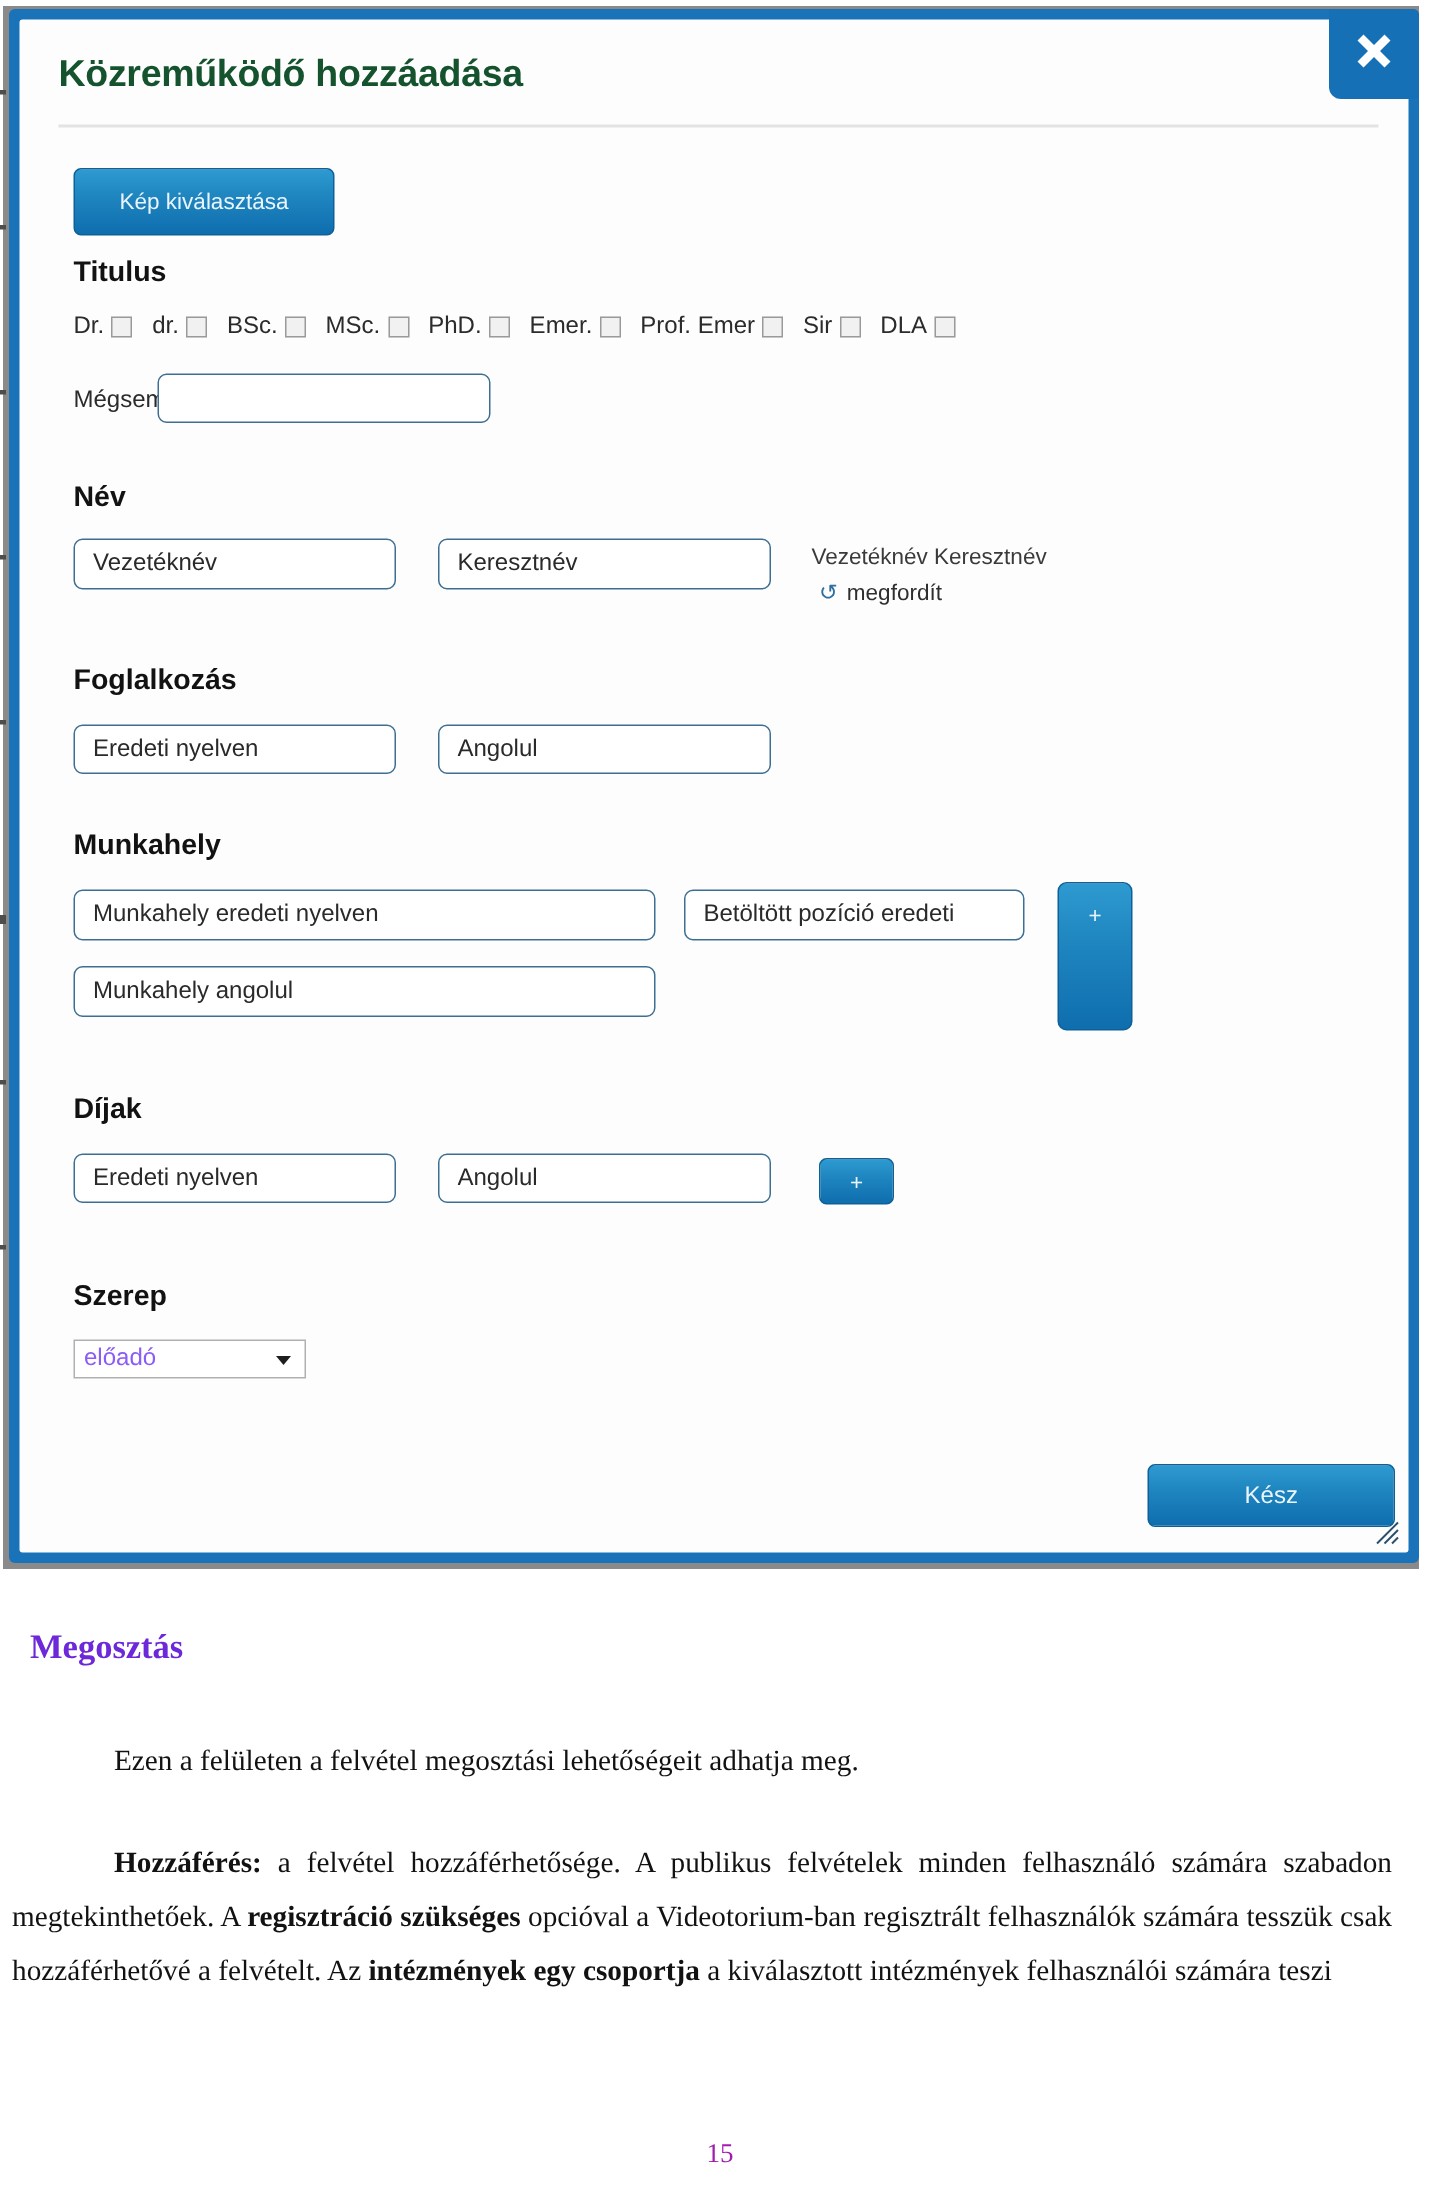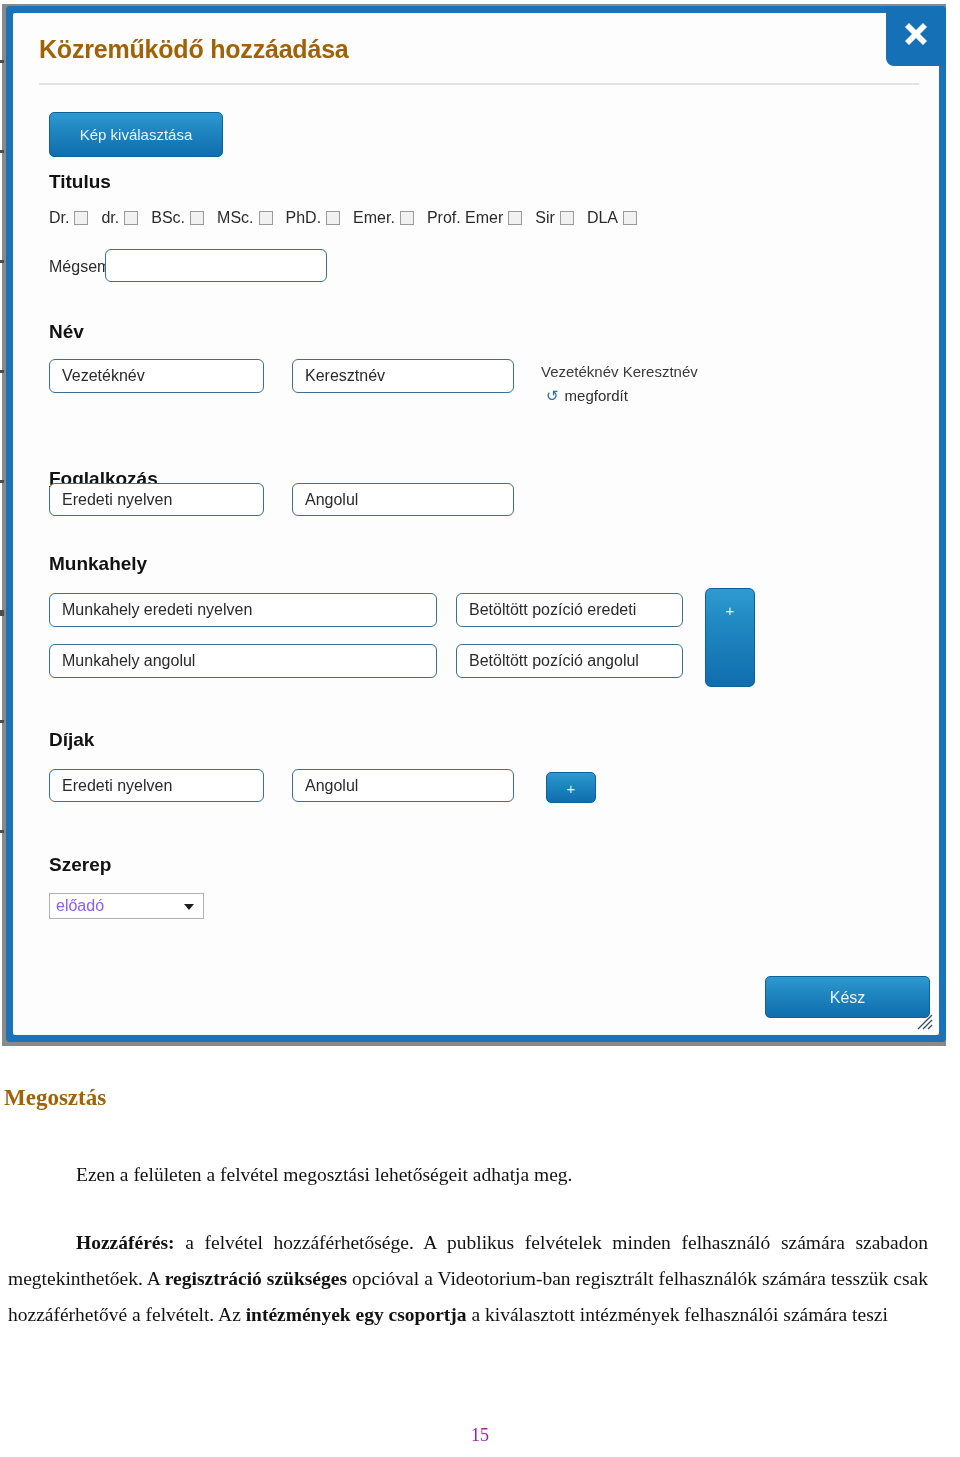--- a/index.html
+++ b/index.html
@@ -60,21 +60,21 @@
     background: #4d4d4d;
   }
 
   
   .dlg-title {
     position: absolute;
     left: 26px;
     top: 22px;
     font-size: 25px;
     font-weight: bold;
-    color: #a16207;
+    color: #14532d;
     letter-spacing: -0.2px;
     white-space: nowrap;
   }
   .title-rule {
     position: absolute;
     left: 26px;
     top: 70px;
     width: 880px;
     height: 2px;
     background: #e3e3e3;
@@ -282,25 +282,25 @@
   .doc {
     position: absolute;
     left: 0;
     top: 1085px;
     width: 960px;
     font-family: "Liberation Serif", serif;
     color: #111;
   }
   .doc-h {
     position: absolute;
-    left: 4px;
+    left: 20px;
     top: 0px;
     font-size: 23px;
     font-weight: bold;
-    color: #a16207;
+    color: #6d28d9;
     font-family: "Liberation Serif", serif;
   }
   .doc-p {
     position: absolute;
     font-size: 19.5px;
     line-height: 36px;
     color: #121212;
   }
   #doc-p1 { left: 76px; top: 72px; width: 830px; }
   #doc-p2 { left: 8px; top: 140px; width: 920px; text-align: justify; text-indent: 68px; }
@@ -394,29 +394,28 @@
 
       <div class="sect-h" style="left:36px; top:308px;">Név</div>
       <input class="tinput" style="left: 36px; top: 346px; width: 215px; height: 34px;" placeholder="Vezetéknév">
       <input class="tinput" style="left: 279px; top: 346px; width: 222px; height: 34px;" placeholder="Keresztnév">
       <div class="name-hint">Vezetéknév Keresztnév</div>
       <div class="reverse-link">
         <span class="reverse-ico">↺</span>
         <span>megfordít</span>
       </div>
 
-      <div class="sect-h" style="left:36px; top:455px;text-decoration:underline;">Foglalkozás</div>
+      <div class="sect-h" style="left:36px; top:430px;">Foglalkozás</div>
       <input class="tinput" style="left: 36px; top: 470px; width: 215px; height: 33px;" placeholder="Eredeti nyelven">
       <input class="tinput" style="left: 279px; top: 470px; width: 222px; height: 33px;" placeholder="Angolul">
 
       <div class="sect-h" style="left:36px; top:540px;">Munkahely</div>
       <input class="tinput" style="left: 36px; top: 580px; width: 388px; height: 34px;" placeholder="Munkahely eredeti nyelven">
       <input class="tinput" style="left: 36px; top: 631px; width: 388px; height: 34px;" placeholder="Munkahely angolul">
       <input class="tinput" style="left: 443px; top: 580px; width: 227px; height: 34px;" placeholder="Betöltött pozíció eredeti">
-      <input class="tinput" style="left: 443px; top: 631px; width: 227px; height: 34px;" placeholder="Betöltött pozíció angolul">
       <div class="btn-blue plus-tall">
         <span>+</span>
       </div>
 
       <div class="sect-h" style="left:36px; top:716px;">Díjak</div>
       <input class="tinput" style="left: 36px; top: 756px; width: 215px; height: 33px;" placeholder="Eredeti nyelven">
       <input class="tinput" style="left: 279px; top: 756px; width: 222px; height: 33px;" placeholder="Angolul">
       <div class="btn-blue plus-small">
         <span>+</span>
       </div>

